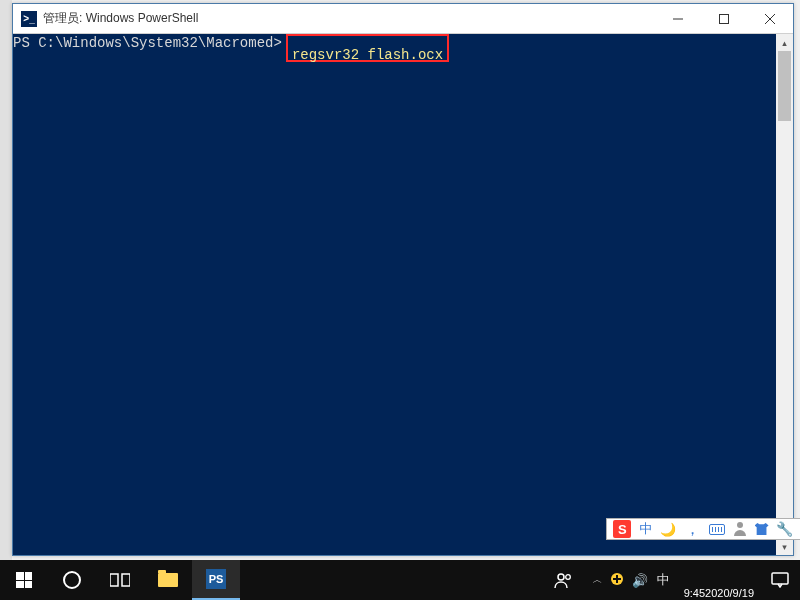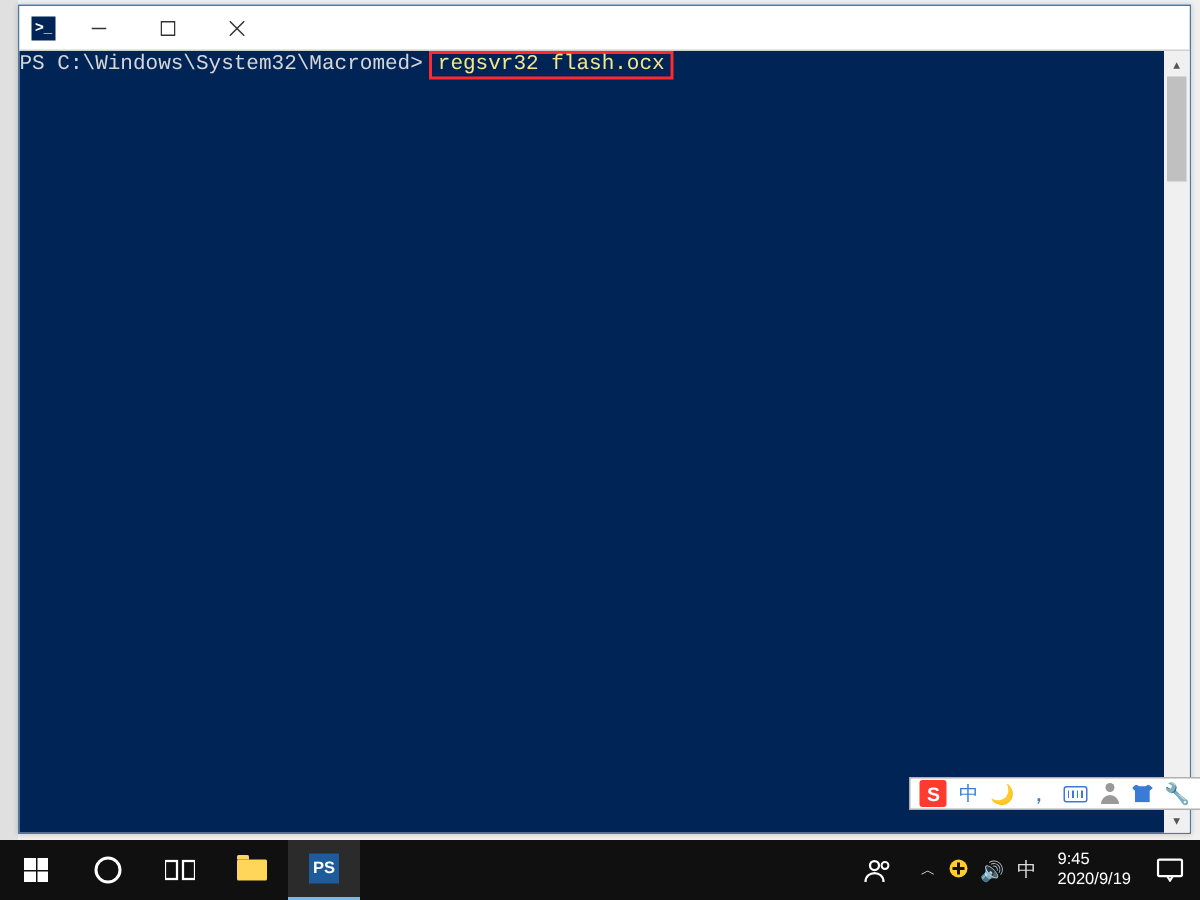--- a/index.html
+++ b/index.html
@@ -26,21 +26,21 @@
 
   .console-area {
     position: absolute; left: 0; top: 30px; right: 17px; bottom: 0;
     background: #012456; font-family: Consolas, "Courier New", monospace; font-size: 14px;
     color: #eee; line-height: 18px; padding: 0;
   }
   .prompt-line { display: flex; white-space: pre; }
   .prompt-path { color: #d6d6d6; }
   .prompt-gt { color: #d6d6d6; }
   .highlight-box {
-    border: 2px solid #ff2a2a; padding: 0 4px; margin-left: 0px;
+    border: 2px solid #ff2a2a; padding: 12px 4px; margin-left: 0px;
     display: inline-block; height: 19px; line-height: 15px;
   }
   .cmd-text { color: #f5e68c; } 
 
   .v-scrollbar {
     position: absolute; top: 30px; right: 0; bottom: 0; width: 17px; background: #f0f0f0;
     display: flex; flex-direction: column;
   }
   .v-scrollbar .arrow { height: 17px; display: flex; align-items: center; justify-content: center; font-size: 9px; color: #555; background: #f0f0f0; }
   .v-scrollbar .track { flex: 1; background: #f0f0f0; position: relative; }
@@ -49,21 +49,21 @@
   
   .taskbar {
     position: absolute; left: 0; bottom: 0; width: 800px; height: 40px;
     background: #101010; display: flex; align-items: stretch; color: #fff;
   }
   .tb-btn { width: 48px; display: flex; align-items: center; justify-content: center; color: #fff; }
   .tb-btn.active { border-bottom: 2px solid #76b9ed; background: #2b2b2b; }
   .tb-spacer { flex: 1; }
   .tray { display: flex; align-items: center; gap: 8px; padding: 0 8px; font-size: 12px; }
   .tray .glyph { font-size: 13px; color: #ddd; }
-  .clock { display: flex; flex-direction: column; justify-content: center; font-size: 11px; line-height: 13px; padding: 0 6px; }
+  .clock { display: flex; flex-direction: row; align-items: flex-end; justify-content: center; font-size: 11px; line-height: 13px; padding: 0 6px; }
   .notif { width: 40px; display: flex; align-items: center; justify-content: center; }
 
   
   .ime-bar {
     position: absolute; right: 0; top: 518px; height: 22px;
     background: #fff; border: 1px solid #b0b0b0; border-right: none; display: flex; align-items: center;
     font-size: 13px; color: #666; padding: 0 2px;
   }
   .ime-item { padding: 0 4px; display: flex; align-items: center; justify-content: center; height: 100%; }
   .ime-logo { width: 18px; height: 18px; background: #ff3b30; color: #fff; font-weight: bold; font-size: 13px; display: flex; align-items: center; justify-content: center; border-radius: 2px; }
@@ -88,20 +88,21 @@
 </head>
 <body>
 
 <div class="desktop-bg">
   <div class="left-strip"></div>
 </div>
 
 <div class="window">
   <div class="titlebar">
     <span class="app-icon">&gt;_</span>
+    <span class="title-text">管理员: Windows PowerShell</span>
     <div class="win-controls">
       <div class="win-btn">
         <svg width="10" height="10">
             <line x1="0" y1="5" x2="10" y2="5" stroke="#333" stroke-width="1"></line>
           </svg>
       </div>
       <div class="win-btn">
         <svg width="10" height="10">
             <rect x="0.5" y="0.5" width="9" height="9" fill="none" stroke="#333" stroke-width="1"></rect>
           </svg>

